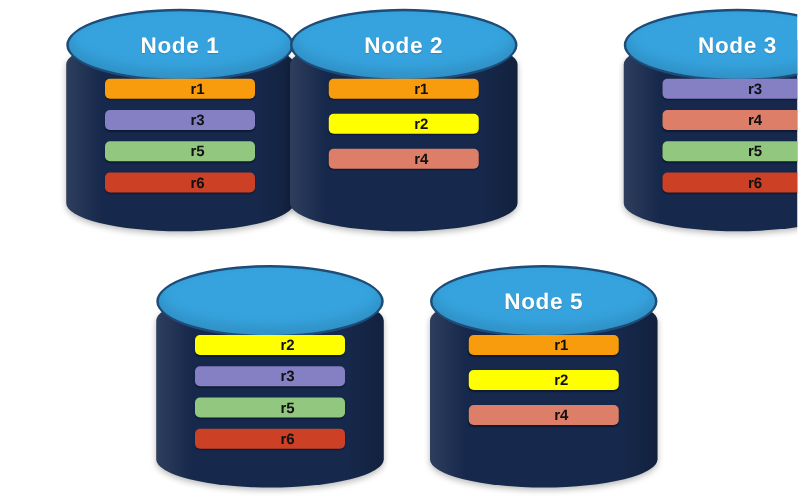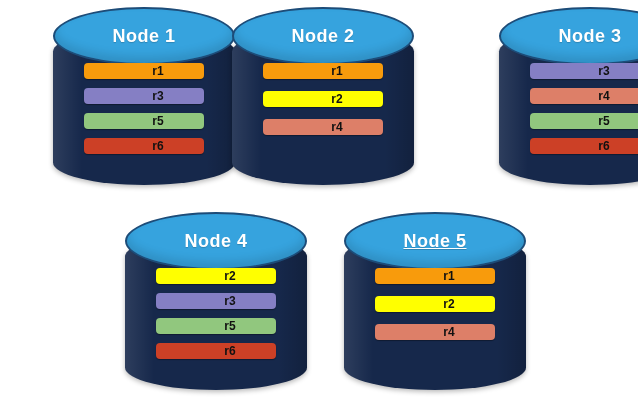--- a/index.html
+++ b/index.html
@@ -136,31 +136,30 @@
       <div class="shards gap-tight">
         <div class="shard" style="background: rgb(133, 127, 196); color: rgb(17, 17, 17);">r3</div>
         <div class="shard" style="background: rgb(221, 127, 104); color: rgb(17, 17, 17);">r4</div>
         <div class="shard" style="background: rgb(145, 199, 126); color: rgb(17, 17, 17);">r5</div>
         <div class="shard" style="background: rgb(204, 64, 38); color: rgb(17, 17, 17);">r6</div>
       </div>
     </div>
     <div class="node" style="left: 125px; top: 212px;">
       <div class="cyl-body" style="background: rgb(22, 40, 75);"></div>
       <div class="cyl-top" style="background: rgb(54, 163, 222); border-color: rgb(29, 76, 120);"></div>
-      <div class="node-label" style="color: rgb(255, 255, 255);">Node  4</div>
       <div class="shards gap-tight">
         <div class="shard" style="background: rgb(255, 255, 0); color: rgb(17, 17, 17);">r2</div>
         <div class="shard" style="background: rgb(133, 127, 196); color: rgb(17, 17, 17);">r3</div>
         <div class="shard" style="background: rgb(145, 199, 126); color: rgb(17, 17, 17);">r5</div>
         <div class="shard" style="background: rgb(204, 64, 38); color: rgb(17, 17, 17);">r6</div>
       </div>
     </div>
     <div class="node" style="left: 344px; top: 212px;">
       <div class="cyl-body" style="background: rgb(22, 40, 75);"></div>
       <div class="cyl-top" style="background: rgb(54, 163, 222); border-color: rgb(29, 76, 120);"></div>
-      <div class="node-label" style="color: rgb(255, 255, 255); text-decoration: underline;">Node  5</div>
+      <div class="node-label" style="color: rgb(255, 255, 255);">Node  5</div>
       <div class="shards gap-loose">
         <div class="shard" style="background: rgb(248, 155, 12); color: rgb(17, 17, 17);">r1</div>
         <div class="shard" style="background: rgb(255, 255, 0); color: rgb(17, 17, 17);">r2</div>
         <div class="shard" style="background: rgb(221, 127, 104); color: rgb(17, 17, 17);">r4</div>
       </div>
     </div>
   </div>
 
 </body></html>

